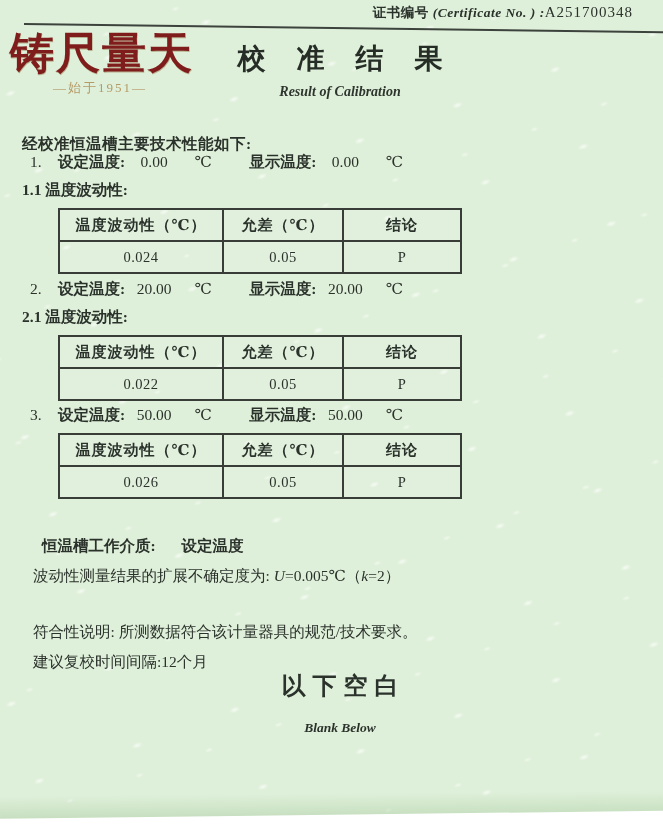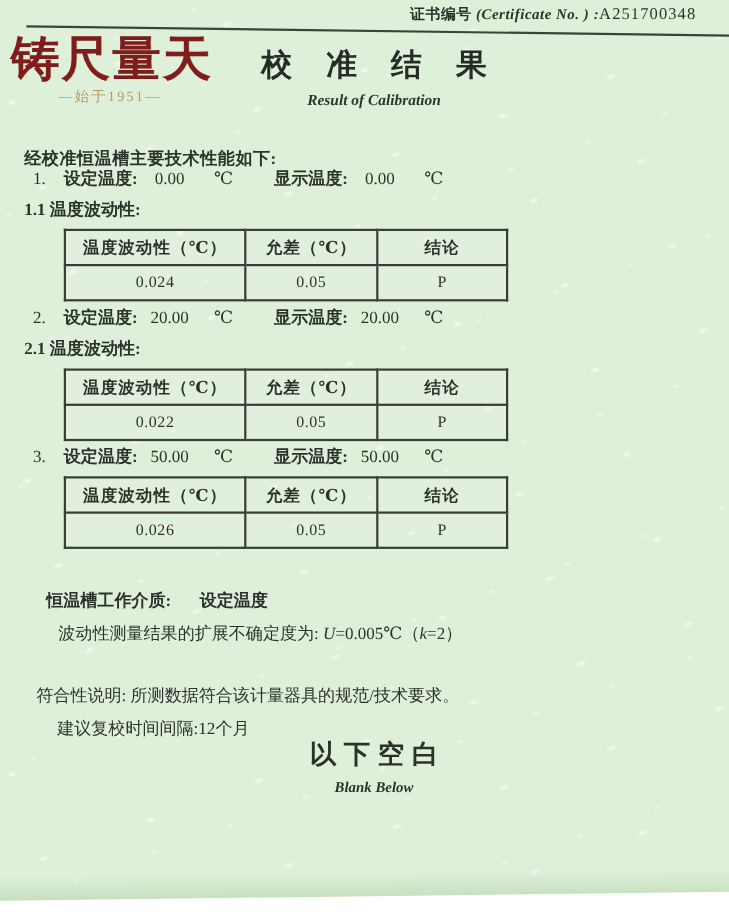--- a/index.html
+++ b/index.html
@@ -78,28 +78,28 @@
     font-size:15px; background:rgba(255,255,255,0.06);
   }
   table.result .hdr td{font-weight:bold; letter-spacing:1px;}
   table.result .dat td{font-size:14.5px; letter-spacing:0.5px;}
   col.c1{width:164px;} col.c2{width:120px;} col.c3{width:118px;}
 
   .notes{position:absolute; left:0; top:536px; width:663px; font-size:15.5px;}
   .note-medium{padding-left:42px;}
   .note-medium .lbl{font-weight:bold;}
   .note-medium .val{margin-left:22px; font-weight:bold;}
-  .note-uncert{padding-left:33px; margin-top:9px;margin-left:20px;}
+  .note-uncert{padding-left:33px; margin-top:9px;}
   .note-uncert .var{font-style:italic; font-family:"Liberation Serif",serif;}
   .note-conform{padding-left:33px; margin-top:35px;}
-  .note-recal{padding-left:52px; margin-top:9px;}
+  .note-recal{padding-left:33px; margin-top:9px;}
 
   .blank-wrap{position:absolute; left:200px; top:670px; width:280px; text-align:center;}
   .blank-zh{font-size:24px; font-weight:bold; letter-spacing:7px; text-indent:7px;}
-  .blank-en{font-size:13.5px; font-style:italic; font-weight:bold; margin-top:6px;}
+  .blank-en{font-size:13.5px; font-style:italic; font-weight:bold; margin-top:18px;}
 
   
   .bottom-shadow{
     position:absolute; left:0; right:0; bottom:8px; height:30px;
     background:linear-gradient(to bottom, rgba(170,205,160,0), rgba(165,200,155,0.55));
     transform:rotate(-0.5deg);
   }
   .bottom-edge{
     position:absolute; left:-12px; width:700px; bottom:-14px; height:26px;
     background:#ffffff;

